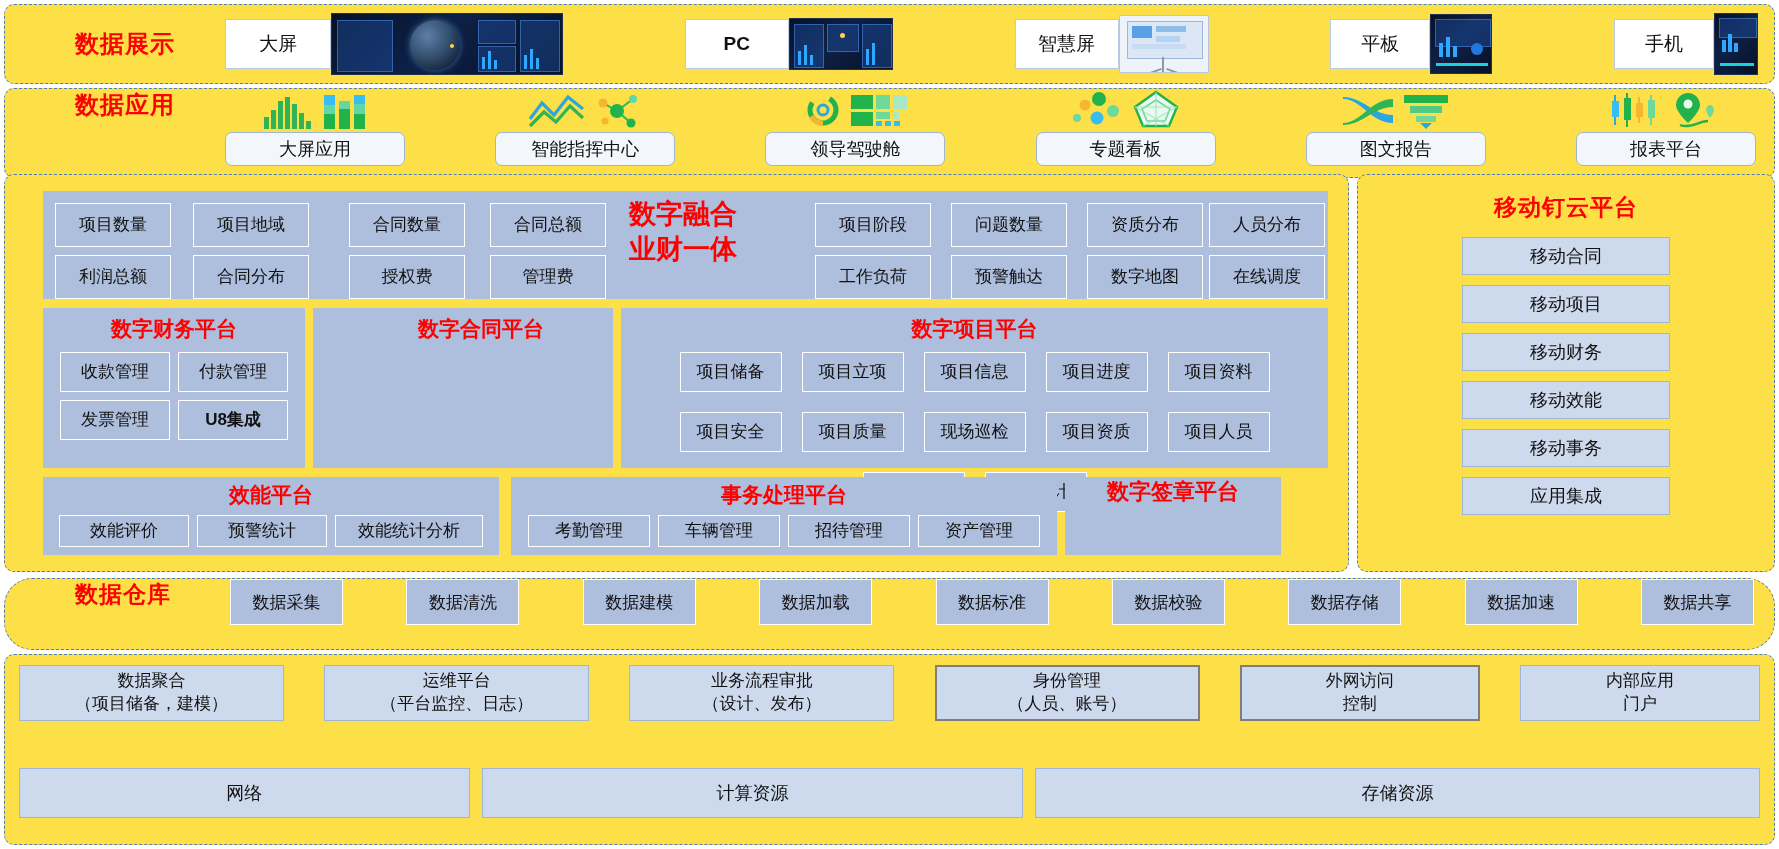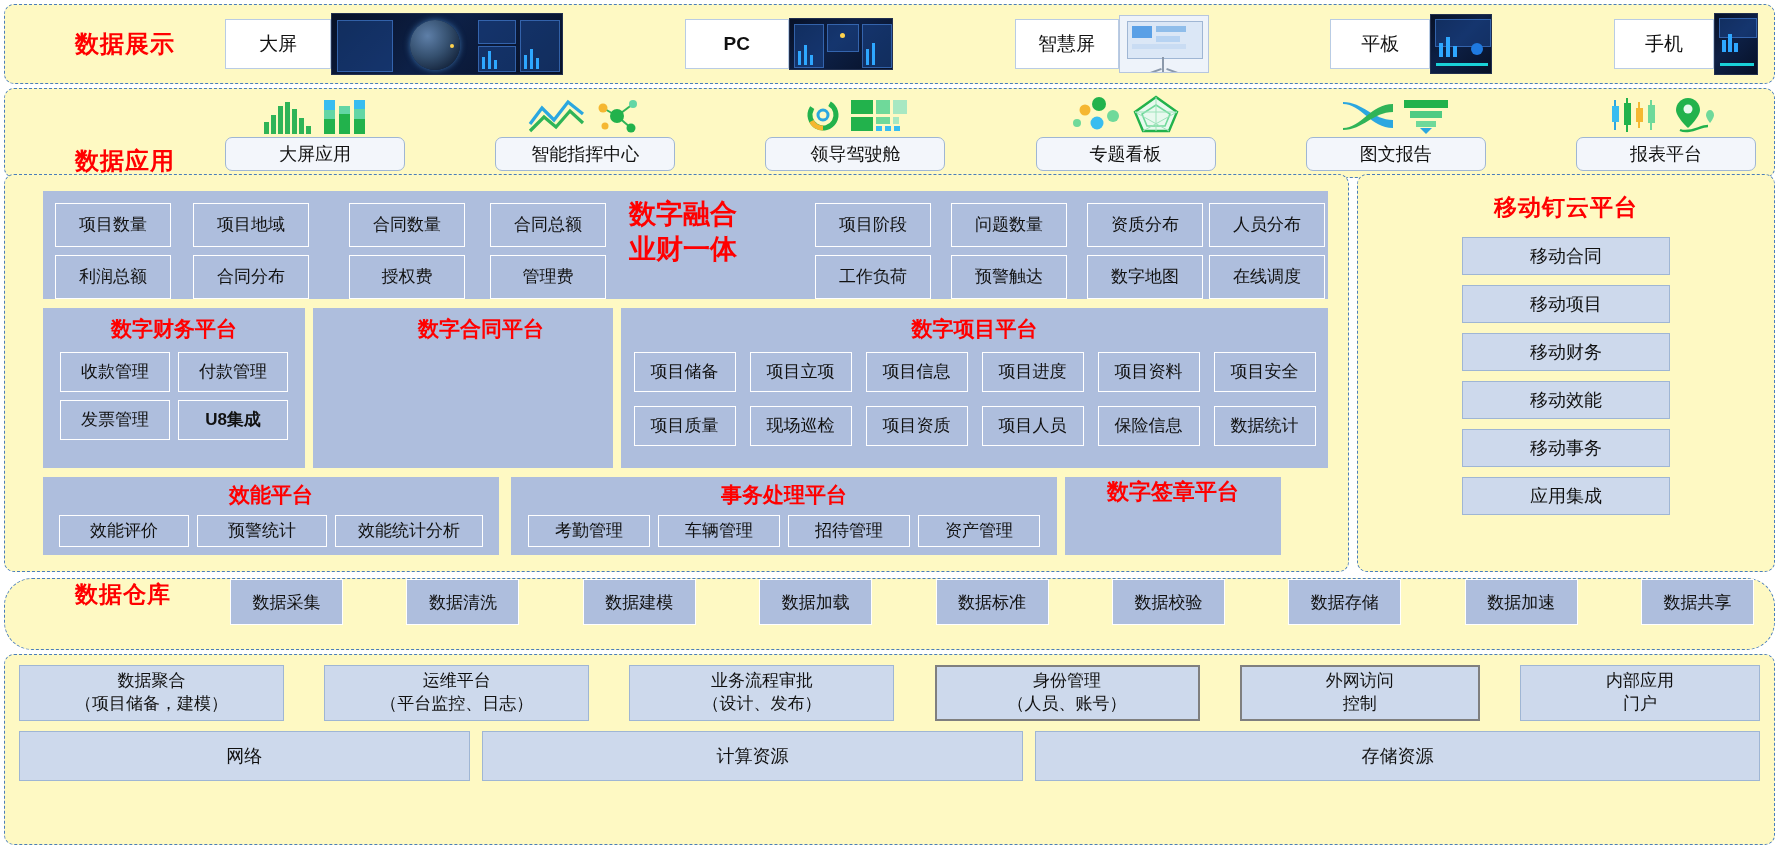--- a/index.html
+++ b/index.html
@@ -2,21 +2,21 @@
 <html><head>
 <meta charset="utf-8">
 <style>
   html,body{margin:0;padding:0;background:#ffffff;}
   body{width:1779px;height:849px;font-family:"Liberation Sans","DejaVu Sans",sans-serif;overflow:hidden;}
   .page{width:1779px;height:849px;position:relative;box-sizing:border-box;}
 
   
   .band{
     border:1.5px dashed #4a7ebb;
-    background:#fef9c3;
+    background:#fde047;
     border-radius:10px;
     box-sizing:border-box;
     position:relative;
   }
   .band-label{
     color:#ff0000;font-weight:bold;letter-spacing:1px;
     white-space:nowrap;
   }
 
   
@@ -35,21 +35,21 @@
   
   .tbar{position:absolute;bottom:8%;background:#2ea7ff;}
   .tline{position:absolute;background:#19d1d8;}
   .tglobe{position:absolute;border-radius:50%;
      background:radial-gradient(circle at 35% 32%,#5e7fa8 0%,#35506f 45%,#15253d 80%);
      box-shadow:0 0 6px #3a6ea5;}
   .tpanel{position:absolute;background:rgba(30,80,160,.45);border:1px solid rgba(90,160,255,.45);}
   .tdot{position:absolute;border-radius:50%;background:#ffd34d;}
 
   
-  #row-app{position:absolute;left:4px;top:88px;width:1771px;height:90px;display:flex;align-items:flex-end;}
+  #row-app{position:absolute;left:4px;top:88px;width:1771px;height:90px;display:flex;align-items:flex-start;}
   #row-app .band-label{font-size:24px;margin-left:70px;width:150px;}
   .app-items{flex:1;display:flex;align-items:flex-end;justify-content:space-between;padding:0 18px 6px 0;}
   .app-cell{display:flex;flex-direction:column;align-items:center;width:180px;}
   .app-icon{height:40px;display:flex;align-items:flex-end;justify-content:center;gap:7px;margin-bottom:3px;}
   .app-box{
     width:100%;height:34px;background:#f3f6fb;border:1px solid #9fb6d4;border-radius:7px;
     display:flex;align-items:center;justify-content:center;font-size:18px;color:#111;box-sizing:border-box;
   }
 
   
@@ -97,21 +97,21 @@
 
   
   #row-infra{position:absolute;left:4px;top:654px;width:1771px;height:191px;padding:10px 14px;box-sizing:border-box;}
   .infra-top{display:flex;justify-content:space-between;gap:12px;}
   .infra-box{background:#cdd9ec;border:1px solid #9fb6d4;height:56px;
      display:flex;flex-direction:column;align-items:center;justify-content:center;
      font-size:17px;color:#111;box-sizing:border-box;line-height:1.35;}
   .infra-box.strong{border:2px solid #7f7f7f;}
   .infra-bottom{display:flex;justify-content:space-between;gap:12px;margin-top:10px;}
   .infra-res{background:#cdd9ec;border:1px solid #9fb6d4;height:50px;
-     display:flex;align-items:center;justify-content:center;font-size:18px;color:#111;box-sizing:border-box;}
+     display:flex;align-items:center;justify-content:center;font-size:18px;color:#111;box-sizing:border-box;margin-top:37px;}
 </style>
 </head>
 <body>
 
 <div class="page">
 
   <div class="band" id="row-display">
     <div class="band-label">数据展示</div>
     <div class="display-items">
 
@@ -373,21 +373,21 @@
         <div class="chip" style="width:110px;height:40px;font-weight:bold;">U8集成</div>
       </div>
     </div>
 
     <div class="blue-panel" id="con">
       <div class="panel-title pf-title">数字合同平台</div>
     </div>
 
     <div class="blue-panel" id="prj">
       <div class="panel-title pf-title">数字项目平台</div>
-      <div class="pf-grid" style="gap:14px;">
+      <div class="pf-grid" style="gap:20px;">
         <div class="chip" style="width:102px;height:40px;">项目储备</div>
         <div class="chip" style="width:102px;height:40px;">项目立项</div>
         <div class="chip" style="width:102px;height:40px;">项目信息</div>
         <div class="chip" style="width:102px;height:40px;">项目进度</div>
         <div class="chip" style="width:102px;height:40px;">项目资料</div>
         <div class="chip" style="width:102px;height:40px;">项目安全</div>
         <div class="chip" style="width:102px;height:40px;">项目质量</div>
         <div class="chip" style="width:102px;height:40px;">现场巡检</div>
         <div class="chip" style="width:102px;height:40px;">项目资质</div>
         <div class="chip" style="width:102px;height:40px;">项目人员</div>

